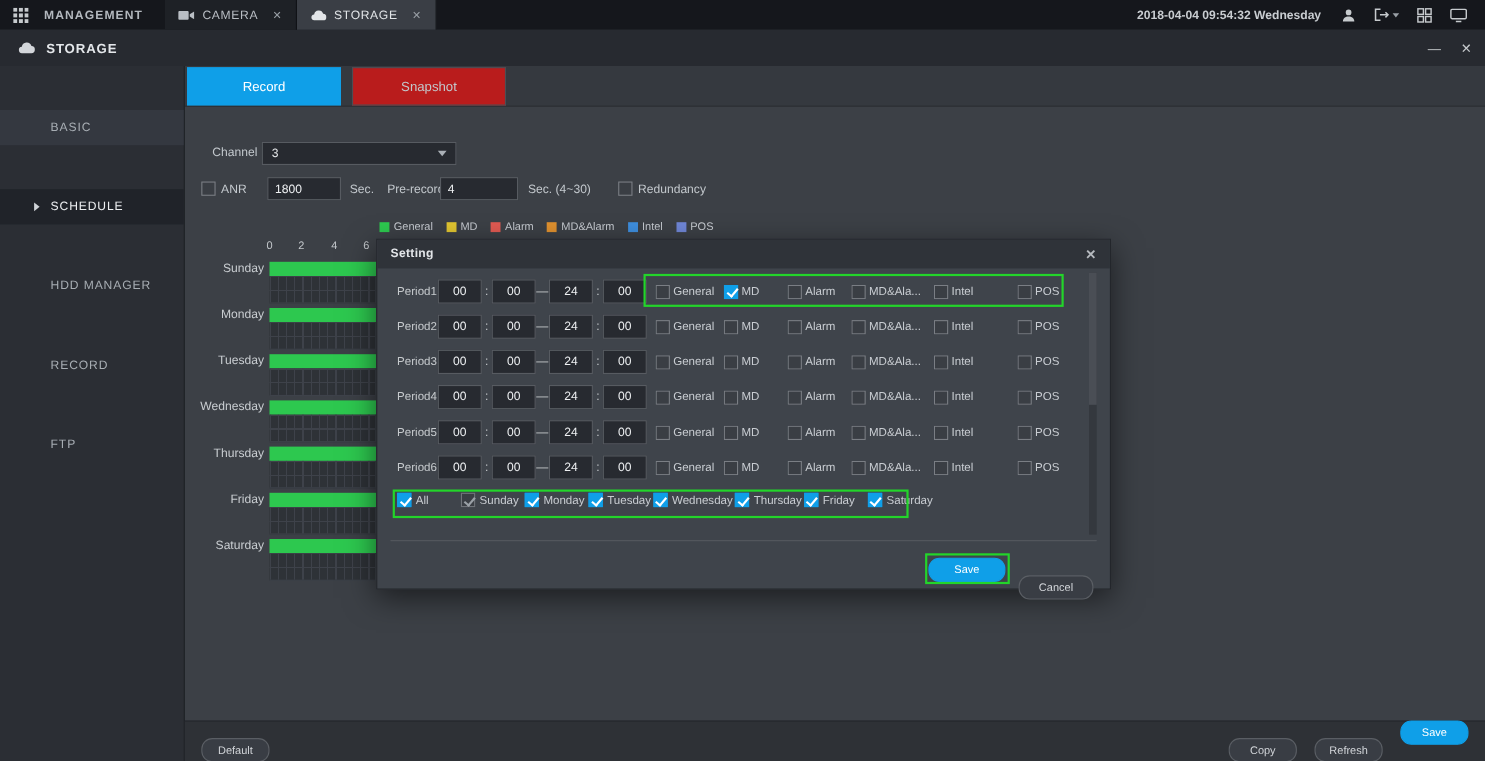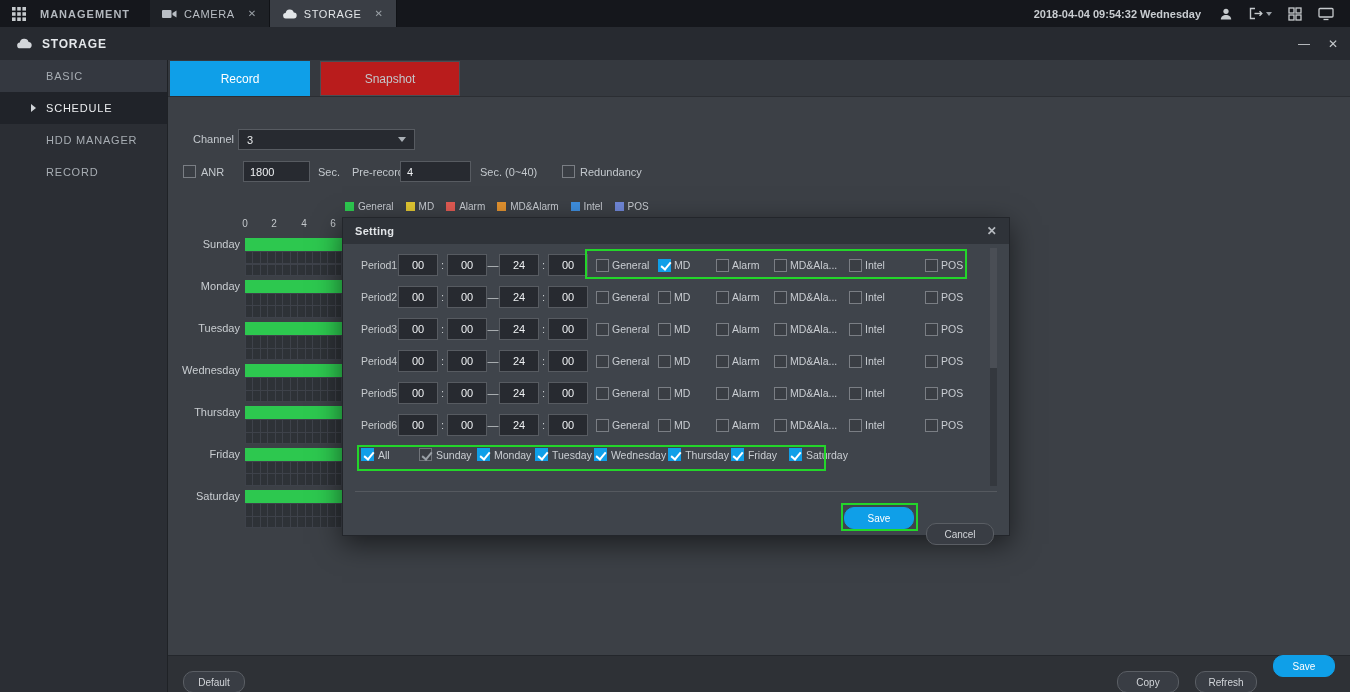--- a/index.html
+++ b/index.html
@@ -43,21 +43,21 @@
   .titlebar .win-title { font-size:12px; letter-spacing:.8px; color:#e4e7ea; font-weight:bold; }
   .win-ctrls { margin-left:auto; display:flex; align-items:center; gap:18px; margin-right:12px; }
   .win-ctrl { font-size:12px; color:#c6cacd; cursor:pointer; line-height:1; }
 
   
   .sidebar {
     position:absolute; top:60px; left:0; bottom:0; width:168px;
     background:#2b2e34; border-right:1px solid #1f2226; z-index:10;
   }
   .side-item { height:32px; display:flex; align-items:center; padding-left:46px; position:relative;
-    font-size:11px; letter-spacing:.8px; color:#a7adb3; cursor:pointer; }
+    font-size:11px; letter-spacing:.8px; color:#a7adb3; cursor:pointer;margin-top:40px; }
   .side-item.lit { background:#343840; }
   .side-item.selected { background:#202329; color:#eceef0; }
   .side-arrow { position:absolute; left:31px; top:50%; transform:translateY(-50%);
     width:0; height:0; border-top:4px solid transparent; border-bottom:4px solid transparent; border-left:5px solid #d0d4d8; }
 
   
   .content { position:absolute; left:168px; top:60px; right:0; bottom:37px; background:#3c4046; }
   .tabband { position:absolute; top:0; left:0; right:0; height:37px; background:#35393f; border-bottom:1px solid #2b2e33; }
   .ctab { position:absolute; top:1px; height:35px; width:140px; display:flex; align-items:center; justify-content:center;
     font-size:12px; cursor:pointer; }
@@ -236,20 +236,23 @@
   <div class="side-item selected">
     <span class="side-arrow"></span>
     <span>SCHEDULE</span>
   </div>
   <div class="side-item">
     <span>HDD MANAGER</span>
   </div>
   <div class="side-item">
     <span>RECORD</span>
   </div>
+  <div class="side-item">
+    <span>FTP</span>
+  </div>
 </div>
 
 <div class="content">
   <div class="tabband">
     <div class="ctab rec">Record</div>
     <div class="ctab snap">Snapshot</div>
   </div>
 
   <span class="lbl" style="left:25px; top:73px;">Channel</span>
   <div class="dropdown">
@@ -258,21 +261,21 @@
   </div>
 
   <span class="chkbox" style="left:15px; top:105px;">
       <span class="cb"></span>
     </span>
   <span class="lbl" style="left:33px; top:106px;">ANR</span>
   <input class="tin" style="left: 75px; top: 101px; width: 67px;" value="1800">
   <span class="lbl" style="left:150px; top:106px;">Sec.</span>
   <span class="lbl" style="left:184px; top:106px;">Pre-record</span>
   <input class="tin" style="left: 232px; top: 101px; width: 71px;" value="4">
-  <span class="lbl" style="left:312px; top:106px;">Sec. (0~40)</span>
+  <span class="lbl" style="left:312px; top:106px;">Sec. (4~30)</span>
   <span class="chkbox" style="left:394px; top:105px;">
       <span class="cb"></span>
     </span>
   <span class="lbl" style="left:412px; top:106px;">Redundancy</span>
 
   <div class="legend" id="legend-mount">
   <span class="leg-item">
     <span class="leg-sq" style="background-color: rgb(45, 200, 79);"></span>
     <span>General</span>
   </span>

